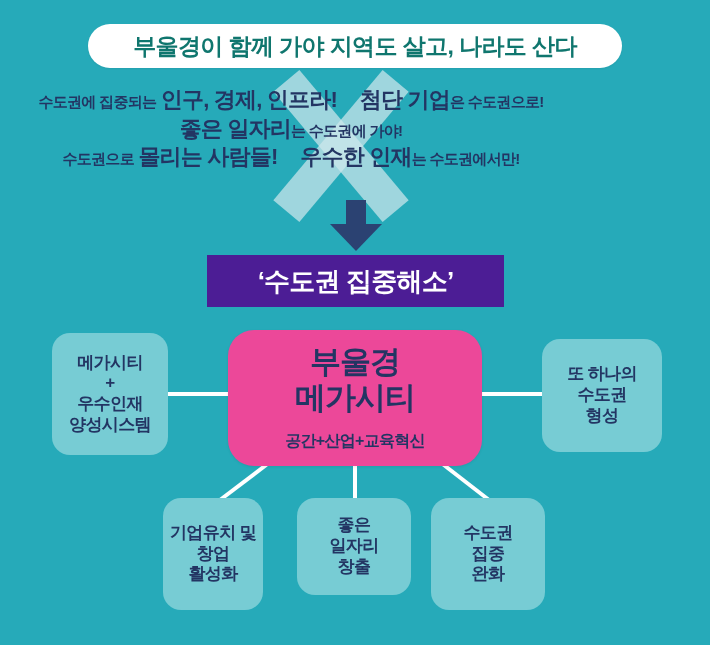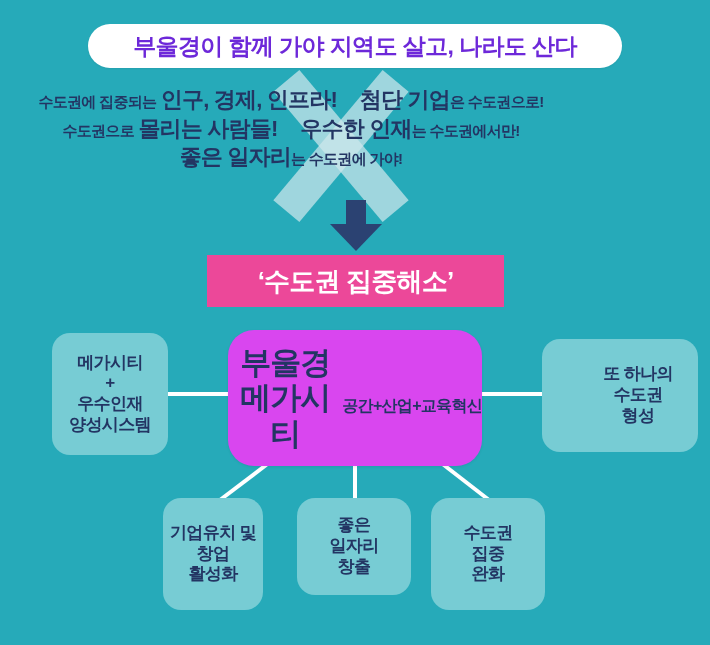--- a/index.html
+++ b/index.html
@@ -57,21 +57,21 @@
     height: 44px;
     background: #ffffff;
     border-radius: 24px;
     display: flex;
     align-items: center;
     justify-content: center;
     z-index: 5;
     box-shadow: 0 1px 2px rgba(0,0,0,.06);
   }
   .headline-pill .headline-text {
-    color: #6d28d9;
+    color: #0f766e;
     font-size: 23px;
     font-weight: bold;
     letter-spacing: -0.6px;
     white-space: nowrap;
   }
 
   
   .subhead {
     position: absolute;
     left: 0;
@@ -126,21 +126,21 @@
     border-top: 27px solid #2b4272;
   }
 
   
   .pink-banner {
     position: absolute;
     left: 207px;
     top: 255px;
     width: 297px;
     height: 52px;
-    background: #ec4899;
+    background: #4c1d95;
     display: flex;
     align-items: center;
     justify-content: center;
     z-index: 6;
   }
   .pink-banner .banner-text {
     color: #ffffff;
     font-size: 26px;
     font-weight: bold;
     letter-spacing: -0.8px;
@@ -168,36 +168,37 @@
   }
   .node .node-text {
     font-size: 17px;
     font-weight: bold;
     line-height: 1.22;
     letter-spacing: -0.6px;
     white-space: pre-line;
   }
 
   .node-left   { left: 52px;  top: 333px; width: 116px; height: 122px; }
-  .node-right  { left: 542px; top: 339px; width: 120px; height: 113px; padding-left: 36px; }
+  .node-right  { left: 542px; top: 339px; width: 120px; height: 113px; }
   .node-b1     { left: 163px; top: 498px; width: 100px; height: 112px; }
   .node-b2     { left: 297px; top: 498px; width: 114px; height: 97px; }
   .node-b3     { left: 431px; top: 498px; width: 114px; height: 112px; }
 
   
   .center-card {
     position: absolute;
     left: 228px;
     top: 330px;
     width: 254px;
     height: 136px;
-    background: #d946ef;
+    background: #ec4899;
     border-radius: 26px;
     z-index: 4;
     display: flex;
+    flex-direction: column;
     align-items: center;
     justify-content: center;
     box-shadow: 0 1px 3px rgba(0,0,0,.08);
   }
   .center-card .main-text {
     color: #233563;
     font-size: 31px;
     font-weight: bold;
     line-height: 1.14;
     letter-spacing: -1px;
@@ -228,27 +229,27 @@
   </div>
 
   <div class="subhead">
     <div class="line">
       <span class="sm">수도권에 집중되는</span>
       <span class="lg">인구, 경제, 인프라!</span>
       <span class="gap"></span>
       <span class="lg">첨단 기업</span><span class="sm">은 수도권으로!</span>
     </div>
     <div class="line">
+      <span class="lg">좋은 일자리</span><span class="sm">는 수도권에 가야!</span>
+    </div>
+    <div class="line">
       <span class="sm">수도권으로</span>
       <span class="lg">몰리는 사람들!</span>
       <span class="gap"></span>
       <span class="lg">우수한 인재</span><span class="sm">는 수도권에서만!</span>
-    </div>
-    <div class="line">
-      <span class="lg">좋은 일자리</span><span class="sm">는 수도권에 가야!</span>
     </div>
   </div>
 
   <div class="arrow">
     <div class="shaft"></div>
     <div class="head"></div>
   </div>
 
   <div class="pink-banner">
     <span class="banner-text">‘수도권 집중해소’</span>

